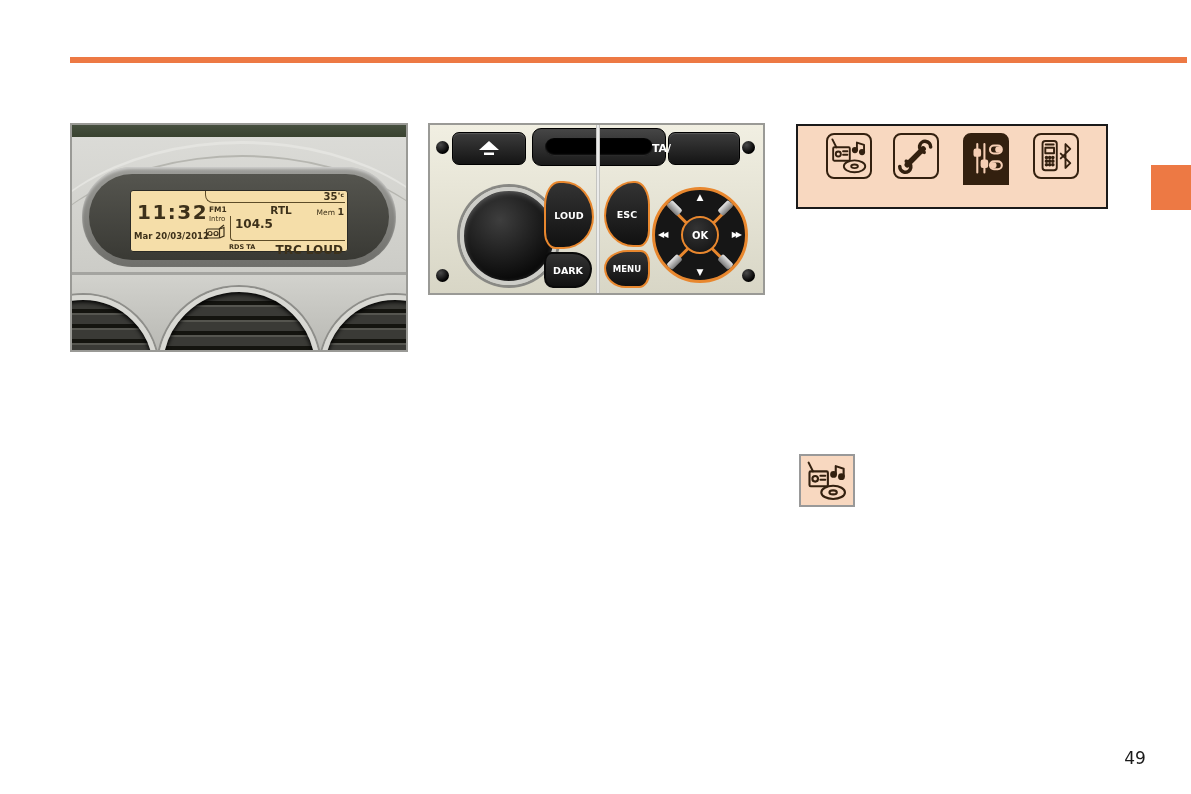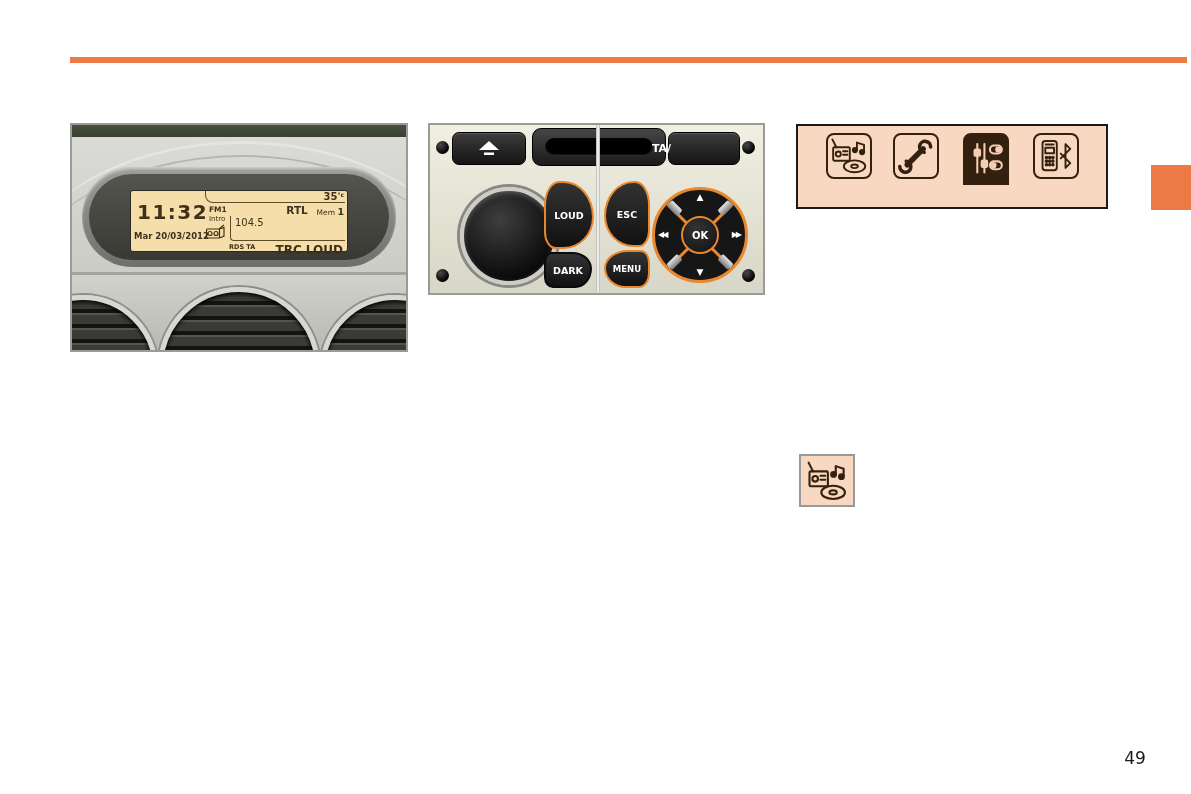--- a/index.html
+++ b/index.html
@@ -23,27 +23,27 @@
                  background:linear-gradient(180deg,#55554f,#393934); }
   .screen { left:58px; top:65px; width:218px; height:62px; background:#F5DEA9; border:1px solid #2a2a26;
             border-radius:3px; color:#3d311a; z-index:3; }
   .s-time   { left:6px;  top:11px; font-size:20px; font-weight:bold; letter-spacing:1.5px; line-height:1; }
   .s-date   { left:3px;  top:40px; font-size:8.5px; font-weight:bold; }
   .s-topline{ left:74px; top:0;   width:140px; height:12px; border-left:1.5px solid #5d4c28;
               border-bottom:1.5px solid #5d4c28; border-bottom-left-radius:8px; }
   .s-temp   { right:3px; top:1px; font-size:10px; font-weight:bold; line-height:1; }
   .s-temp .unit { font-size:6px; font-weight:bold; vertical-align:top; }
   .s-band   { left:78px; top:15px; font-size:7.5px; font-weight:bold; line-height:1; }
-  .s-station{ left:134px; top:14px; width:64px; text-align:center; font-size:10.5px; font-weight:bold; line-height:1; }
+  .s-station{ left:118px; top:14px; width:64px; text-align:center; font-size:10.5px; font-weight:bold; line-height:1; }
   .s-mem    { right:3px; top:16px; font-size:7.5px; line-height:1; }
   .s-mem b  { font-size:9.5px; }
   .s-intro  { left:78px; top:25px; font-size:7px; line-height:1; }
   .s-freqline { left:99px; top:25px; width:115px; height:25px; border-left:1.5px solid #5d4c28;
                 border-bottom:1.5px solid #5d4c28; border-bottom-left-radius:4px; }
-  .s-freq   { left:104px; top:27px; font-size:10px; font-weight:normal; line-height:1; }
+  .s-freq   { left:104px; top:27px; font-size:12px; font-weight:bold; line-height:1; }
   .s-radio  { left:74px; top:32px; }
   .s-statL  { left:98px; top:53px; font-size:6.5px; font-weight:bold; line-height:1; }
   .s-statR  { right:4px; top:53px; font-size:12px; font-weight:bold; line-height:1; }
   .ph-seam  { left:0; top:147px; width:100%; height:3px; background:#a4a4a0; }
   .vents { left:0; top:150px; width:100%; height:75px; background:linear-gradient(180deg,#D2D2CD,#B9B9B4); }
   .vent { position:absolute; border-radius:50%; border:5px solid #D8D8D3;
           box-shadow:0 0 0 2px #8e8e8a, inset 0 2px 4px #000; overflow:hidden;
           background:repeating-linear-gradient(180deg,#3A3A36 0 9px,#14140f 9px 13px,#55554f 13px 15px); }
   .v-mid  { left:86px;  top:12px; width:162px; height:162px; }
   .v-left { left:-64px; top:20px; width:150px; height:150px; }

